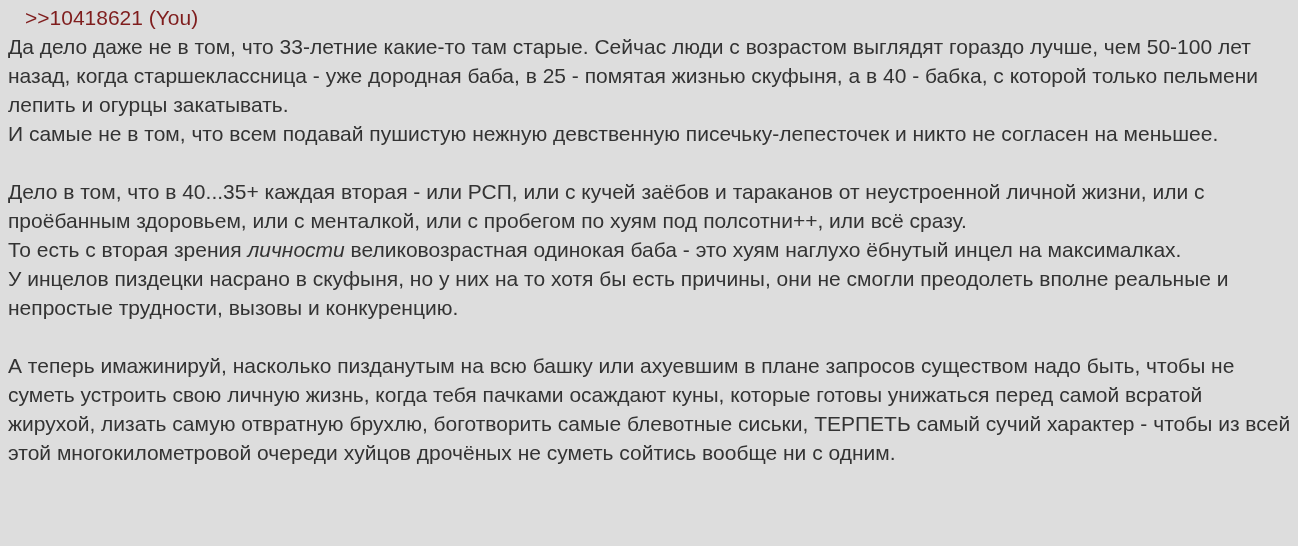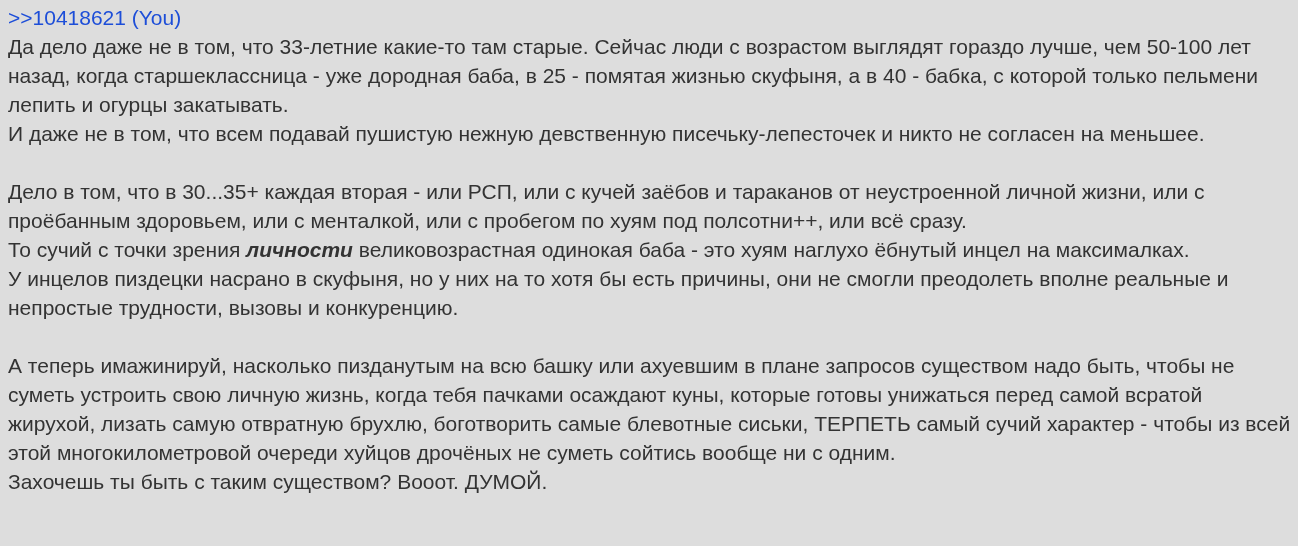--- a/index.html
+++ b/index.html
@@ -17,57 +17,57 @@
     box-sizing: border-box;
     width: 100%;
     padding: 3px 6px 0 8px;
     font-family: "Liberation Sans", "DejaVu Sans", sans-serif;
     font-size: 21px;
     line-height: 29px;
     color: #333333;
     word-wrap: break-word;
   }
   .reply-link {
-    color: #1d4ed8;
+    color: #7f1d1d;
     text-decoration: none;
     cursor: pointer;
+    margin-left: 17px;
   }
   .tline {
     
   }
   .blank-line {
     height: 29px;
   }
   .emphasis {
-    font-weight: bold;
+    font-weight: normal;
     font-style: italic;
   }
 </style>
 </head>
 <body>
 
 <div class="page">
   <div class="post-body">
 
     <div class="tline">
       <a href="#" class="reply-link">&gt;&gt;10418621 (You)</a>
     </div>
 
     <div class="tline">Да дело даже не в том, что 33-летние какие-то там старые. Сейчас люди с возрастом выглядят гораздо лучше, чем 50-100 лет назад, когда старшеклассница - уже дородная баба, в 25 - помятая жизнью скуфыня, а в 40 - бабка, с которой только пельмени лепить и огурцы закатывать.</div>
 
-    <div class="tline">И даже не в том, что всем подавай пушистую нежную девственную писечьку-лепесточек и никто не согласен на меньшее.</div>
+    <div class="tline">И самые не в том, что всем подавай пушистую нежную девственную писечьку-лепесточек и никто не согласен на меньшее.</div>
 
     <div class="blank-line"></div>
 
-    <div class="tline">Дело в том, что в 30...35+ каждая вторая - или РСП, или с кучей заёбов и тараканов от неустроенной личной жизни, или с проёбанным здоровьем, или с менталкой, или с пробегом по хуям под полсотни++, или всё сразу.</div>
+    <div class="tline">Дело в том, что в 40...35+ каждая вторая - или РСП, или с кучей заёбов и тараканов от неустроенной личной жизни, или с проёбанным здоровьем, или с менталкой, или с пробегом по хуям под полсотни++, или всё сразу.</div>
 
-    <div class="tline"><span>То сучий с точки зрения </span><span class="emphasis">личности</span><span> великовозрастная одинокая баба - это хуям наглухо ёбнутый инцел на максималках.</span></div>
+    <div class="tline"><span>То есть с вторая зрения </span><span class="emphasis">личности</span><span> великовозрастная одинокая баба - это хуям наглухо ёбнутый инцел на максималках.</span></div>
 
     <div class="tline">У инцелов пиздецки насрано в скуфыня, но у них на то хотя бы есть причины, они не смогли преодолеть вполне реальные и непростые трудности, вызовы и конкуренцию.</div>
 
     <div class="blank-line"></div>
 
     <div class="tline">А теперь имажинируй, насколько пизданутым на всю башку или ахуевшим в плане запросов существом надо быть, чтобы не суметь устроить свою личную жизнь, когда тебя пачками осаждают куны, которые готовы унижаться перед самой всратой жирухой, лизать самую отвратную брухлю, боготворить самые блевотные сиськи, ТЕРПЕТЬ самый сучий характер - чтобы из всей этой многокилометровой очереди хуйцов дрочёных не суметь сойтись вообще ни с одним.</div>
 
-    <div class="tline">Захочешь ты быть с таким существом? Вооот. ДУМОЙ.</div>
 
   </div>
 </div>
 
 </body></html>

